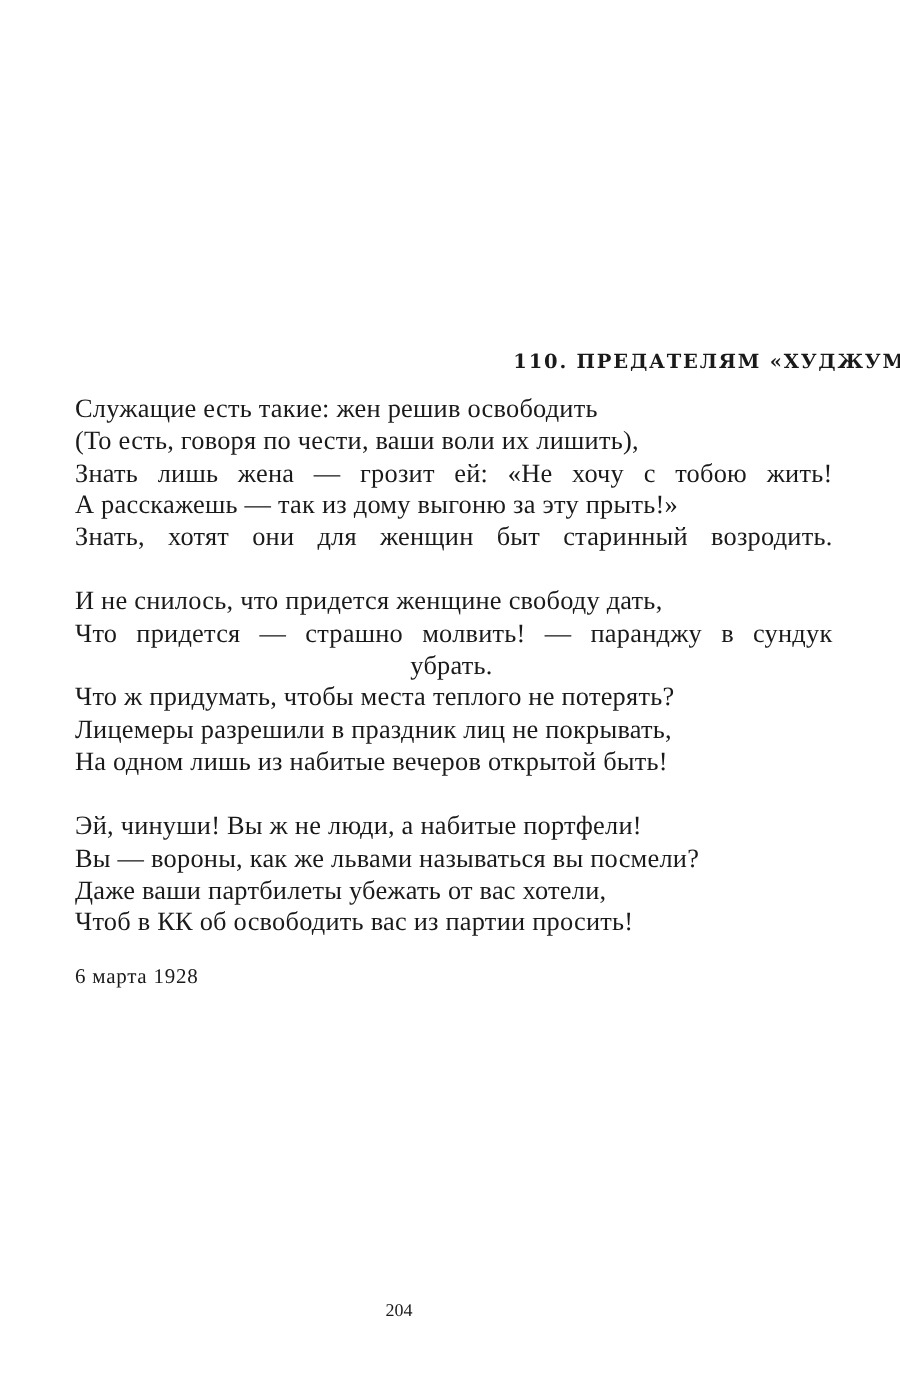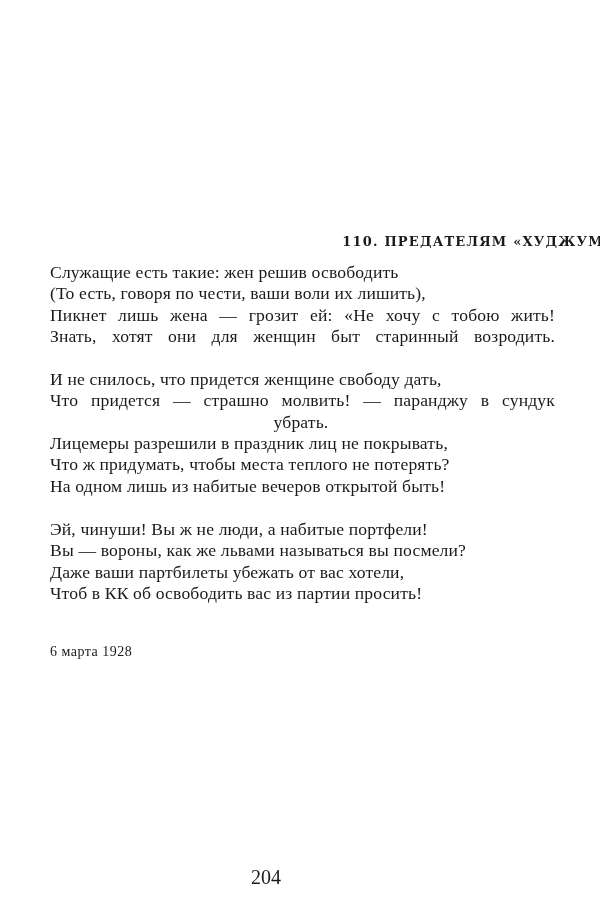--- a/index.html
+++ b/index.html
@@ -63,44 +63,45 @@
       top: 644px;
       font-size: 14px;
       letter-spacing: 0.5px;
     }
     .page-number {
       position: absolute;
       top: 866px;
       left: 0;
       width: 532px;
       text-align: center;
-      font-size: 20px;
+      font-size: 12px;
     }
   </style>
 </head>
 <body>
 
 <div class="page">
 
   <div class="title">110. ПРЕДАТЕЛЯМ «ХУДЖУМА»</div>
 
   <div class="poem">
     <div class="stanza">
       <div class="line">Служащие есть такие: жен решив освободить</div>
       <div class="line">(То есть, говоря по чести, ваши воли их лишить),</div>
-      <div class="line justify">Пикнет лишь жена — грозит ей: «Не хочу с тобою жить!</div>
+      <div class="line justify">Знать лишь жена — грозит ей: «Не хочу с тобою жить!</div>
+      <div class="line">А расскажешь — так из дому выгоню за эту прыть!»</div>
       <div class="line justify">Знать, хотят они для женщин быт старинный возродить.</div>
     </div>
 
     <div class="stanza">
       <div class="line">И не снилось, что придется женщине свободу дать,</div>
       <div class="line justify">Что придется — страшно молвить! — паранджу в сундук</div>
       <div class="line right">убрать.</div>
+      <div class="line">Что ж придумать, чтобы места теплого не потерять?</div>
       <div class="line">Лицемеры разрешили в праздник лиц не покрывать,</div>
-      <div class="line">Что ж придумать, чтобы места теплого не потерять?</div>
       <div class="line">На одном лишь из набитые вечеров открытой быть!</div>
     </div>
 
     <div class="stanza">
       <div class="line">Эй, чинуши! Вы ж не люди, а набитые портфели!</div>
       <div class="line">Вы — вороны, как же львами называться вы посмели?</div>
       <div class="line">Даже ваши партбилеты убежать от вас хотели,</div>
       <div class="line">Чтоб в КК об освободить вас из партии просить!</div>
     </div>
   </div>

